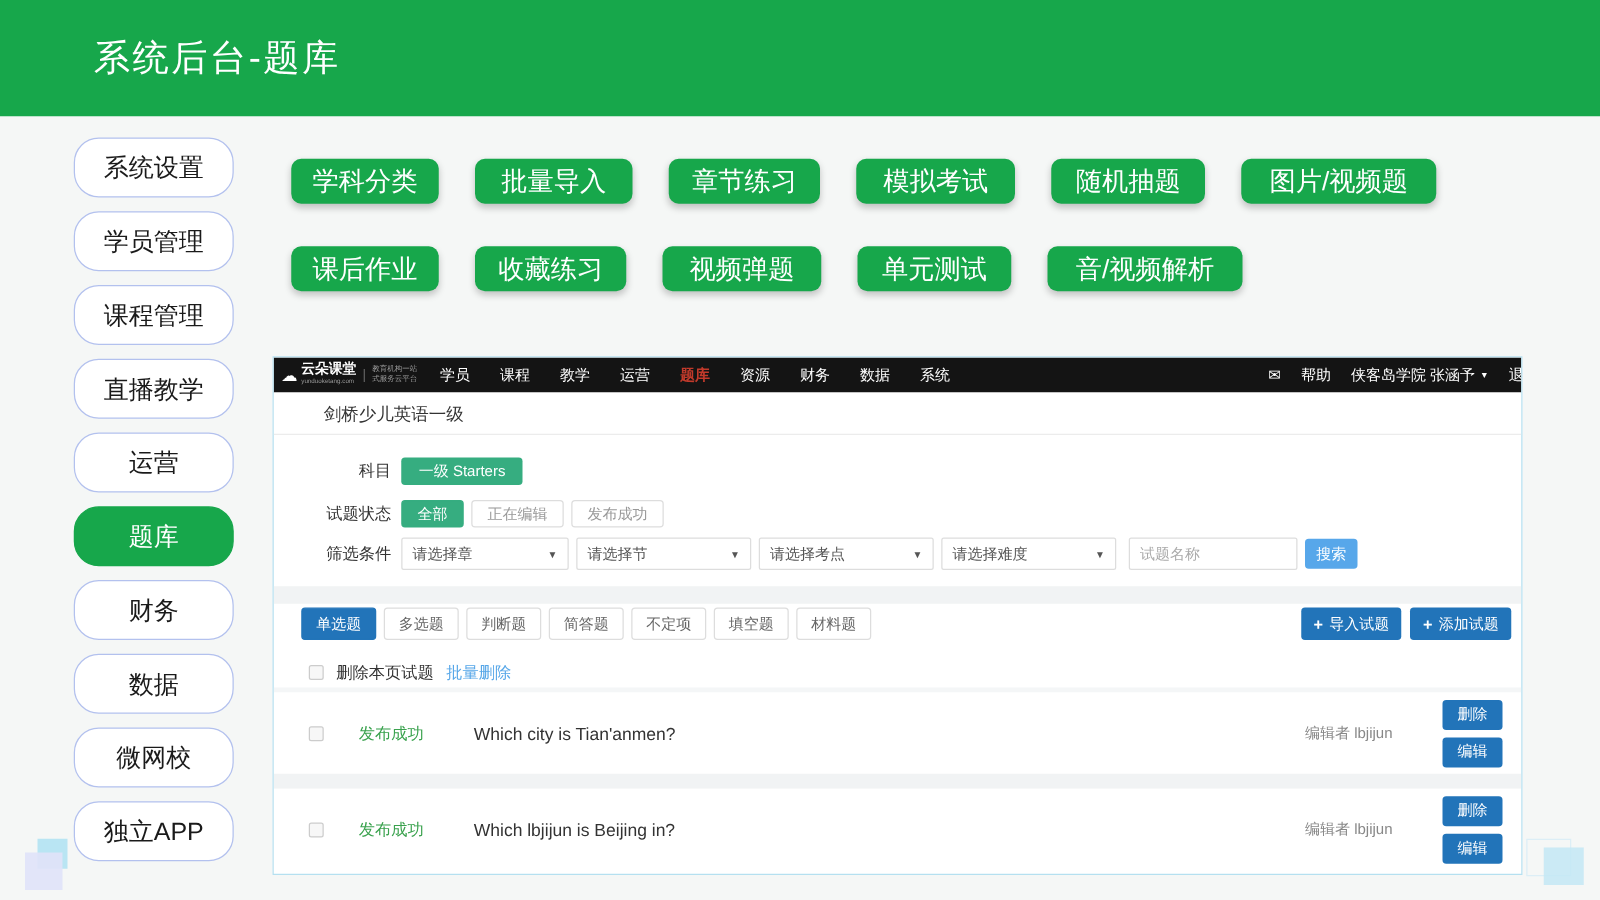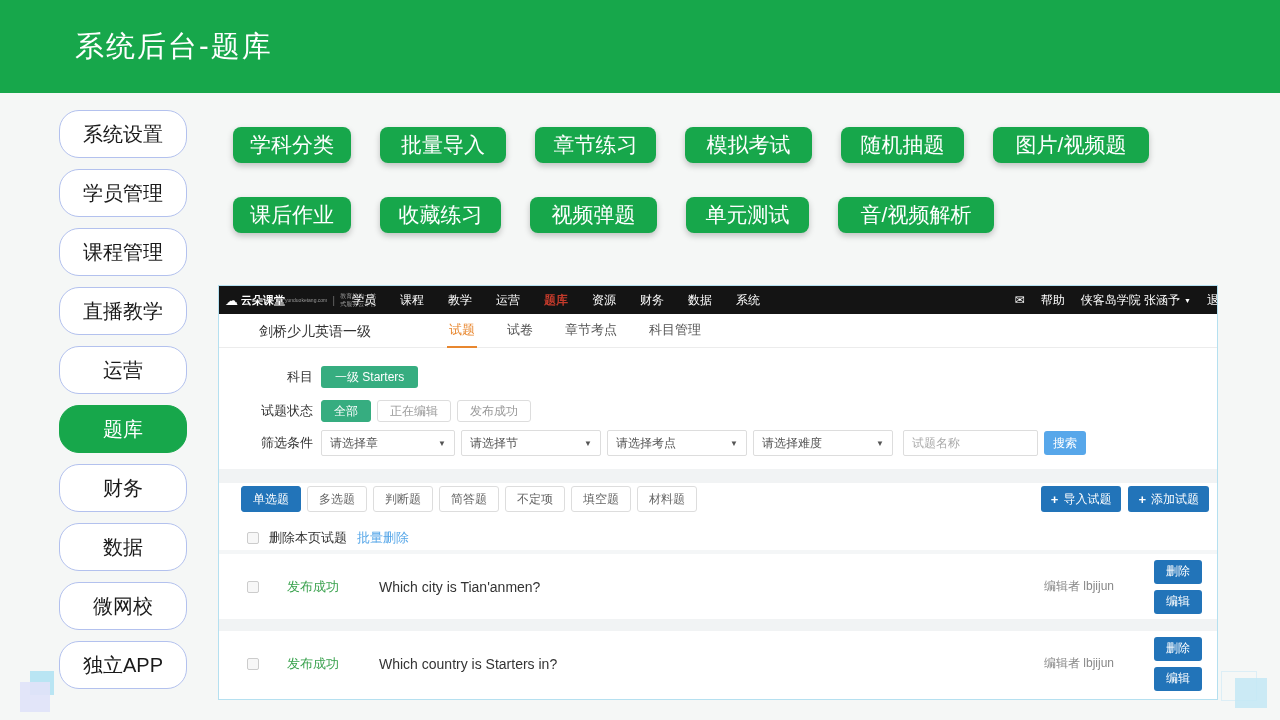--- a/index.html
+++ b/index.html
@@ -26,21 +26,21 @@
   .fw1{width:118px} .fw2{width:126px} .fw3{width:121px} .fw4{width:127px} .fw5{width:123px} .fw6{width:156px}
 
   
   .shot { position:absolute; left:218px; top:285px; width:1000px; height:415px;
     background:#fff; border:1px solid #b5e0f0; overflow:hidden; }
 
   
   .topbar { position:absolute; top:0; left:0; right:0; height:28px; background:#141414; color:#fff; }
   .logo { position:absolute; left:6px; top:0; height:28px; display:flex; align-items:center; }
   .cloud-icon { font-size:13px; margin-right:3px; }
-  .logo-txt { display:flex; flex-direction:row; line-height:10px; }
+  .logo-txt { display:flex; flex-direction:column; line-height:10px; }
   .logo-main { font-size:11px; font-weight:bold; }
   .logo-sub { font-size:5px; color:#999; }
   .logo-sep { color:#666; margin:0 5px; font-size:11px; }
   .tagline { display:flex; flex-direction:column; font-size:6px; color:#999; line-height:8px; }
   .topnav { position:absolute; left:133px; top:0; height:28px; display:flex; align-items:center; gap:24px; font-size:12px; }
   .nav-item { cursor:pointer; white-space:nowrap; }
   .nav-item.nav-active { color:#c23a2b; font-weight:bold; }
   .top-right { position:absolute; right:-14px; top:0; height:28px; display:flex; align-items:center; gap:16px; font-size:12px; }
   .mail-icon { font-size:12px; cursor:pointer; }
   .account { display:flex; align-items:center; gap:4px; cursor:pointer; white-space:nowrap; }
@@ -188,26 +188,20 @@
         <span class="account">
           <span>侠客岛学院 张涵予</span>
           <span class="caret">▼</span>
         </span>
         <span class="logout">退出</span>
       </div>
     </div>
 
     <div class="subbar">
       <div class="course-title">剑桥少儿英语一级</div>
-      <div class="tabs">
-        <div class="tab active">试题</div>
-        <div class="tab">试卷</div>
-        <div class="tab">章节考点</div>
-        <div class="tab">科目管理</div>
-      </div>
     </div>
 
     <div class="f-row row-subject">
       <span class="f-label">科目</span>
       <span class="subject-tag">一级 Starters</span>
     </div>
     <div class="f-row row-status">
       <span class="f-label">试题状态</span>
       <span class="status-btn active">全部</span>
       <span class="status-btn">正在编辑</span>
@@ -274,21 +268,21 @@
         <span class="q-btn">删除</span>
         <span class="q-btn">编辑</span>
       </span>
     </div>
 
     <div class="band band-3"></div>
 
     <div class="q-row q-row-2">
       <span class="checkbox q-check"></span>
       <span class="q-status">发布成功</span>
-      <span class="q-text">Which country is Starters in?</span>
+      <span class="q-text">Which lbjijun is Beijing in?</span>
       <span class="q-editor">编辑者 lbjijun</span>
       <span class="q-btns">
         <span class="q-btn">删除</span>
         <span class="q-btn">编辑</span>
       </span>
     </div>
 
   </div>
 
   <div class="deco deco-bl-cyan"></div>

